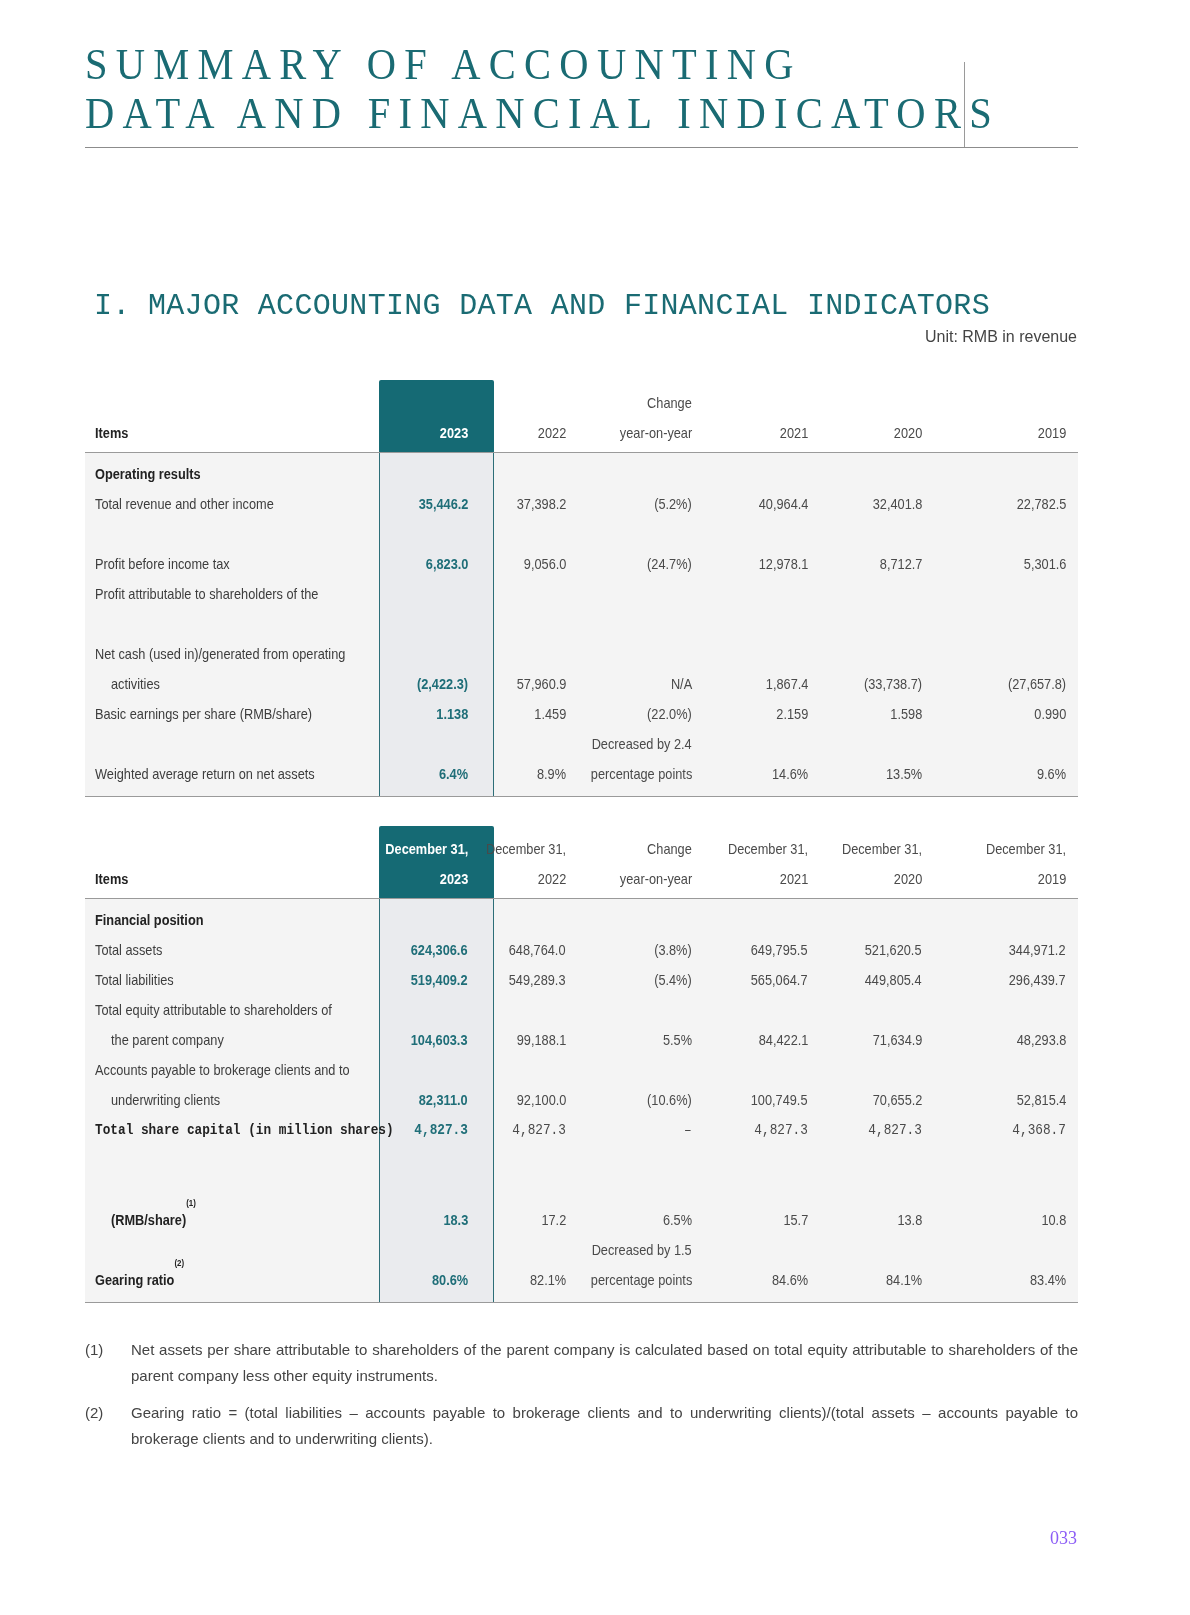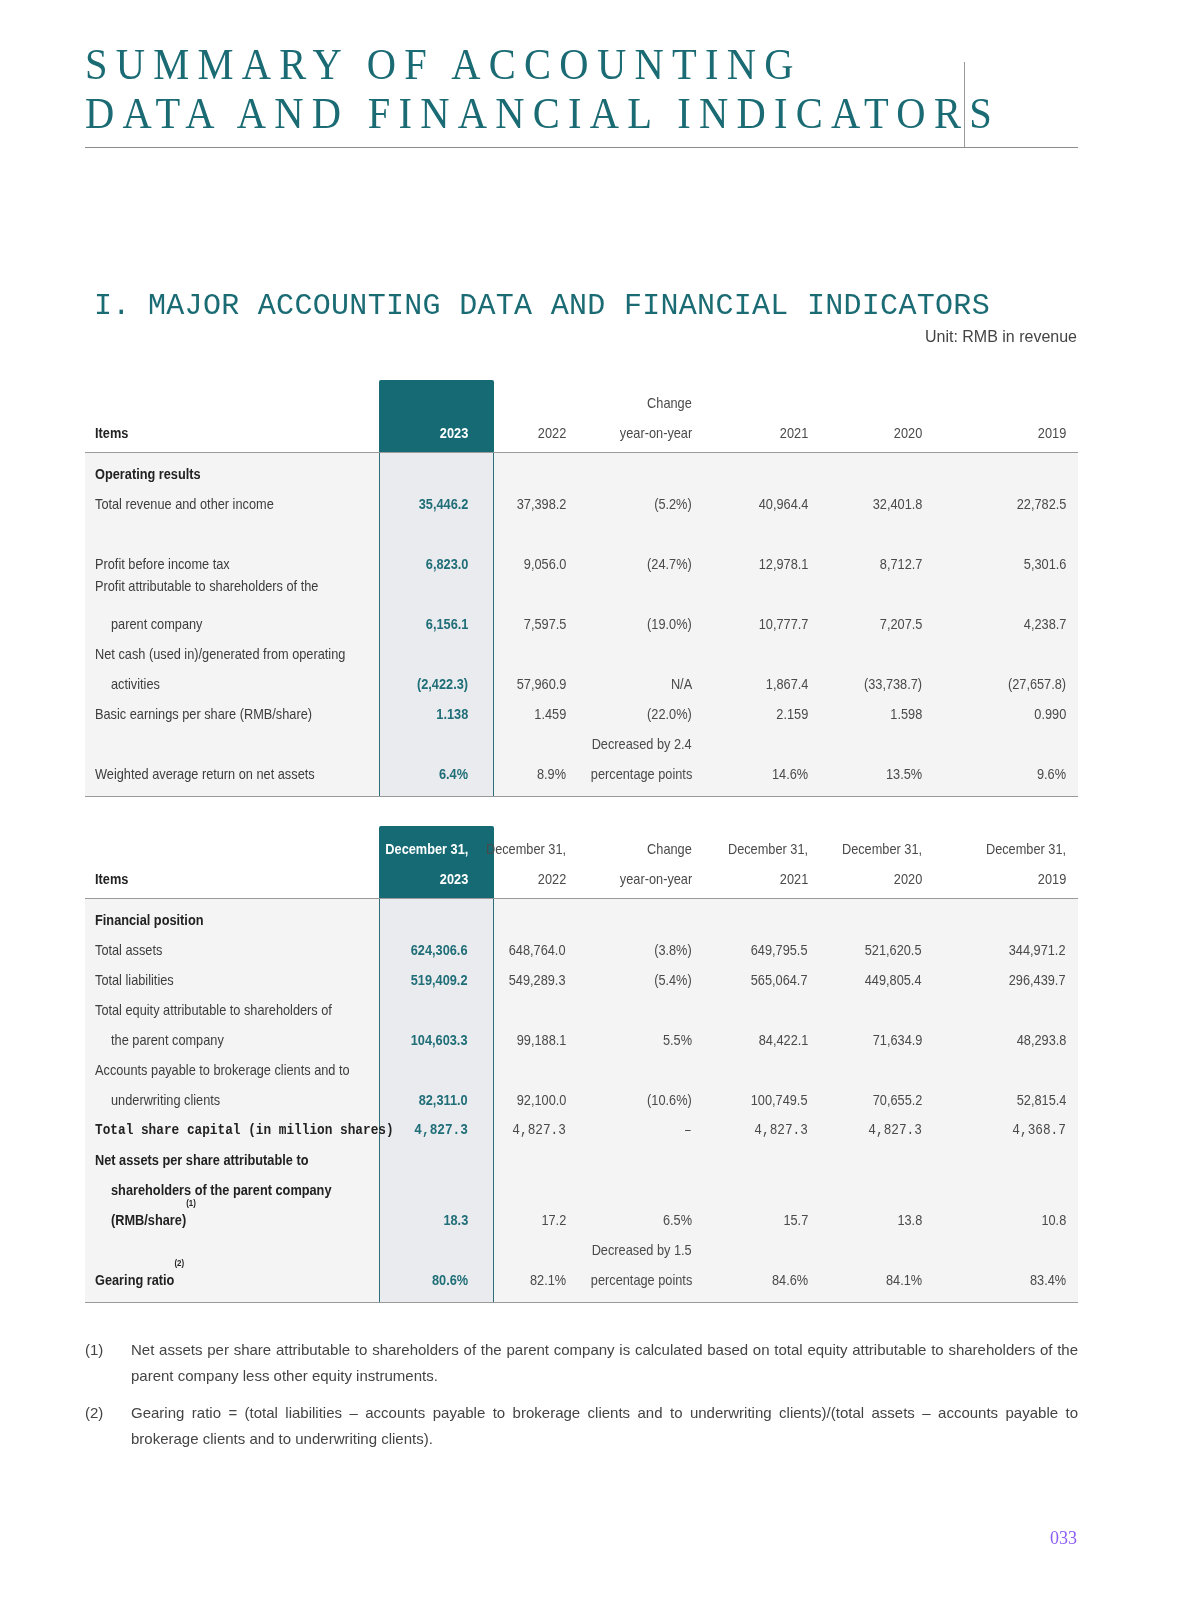--- a/index.html
+++ b/index.html
@@ -102,31 +102,22 @@
   <div class="row" style="top:169px;">
     <span class="c-label cond-l">Profit before income tax</span>
     <span class="c-v23 cond">6,823.0</span>
     <span class="c-v22 cond">9,056.0</span>
     <span class="c-chg cond">(24.7%)</span>
     <span class="c-v21 cond">12,978.1</span>
     <span class="c-v20 cond">8,712.7</span>
     <span class="c-v19 cond">5,301.6</span>
   </div>
 
-  <div class="row" style="top:191px;">
+  <div class="row" style="top:199px;">
     <span class="c-label cond-l">Profit attributable to shareholders of the</span>
-  </div>
-  <div class="row" style="top:229px;">
-    <span class="c-label indent cond-l">parent company</span>
-    <span class="c-v23 cond">6,156.1</span>
-    <span class="c-v22 cond">7,597.5</span>
-    <span class="c-chg cond">(19.0%)</span>
-    <span class="c-v21 cond">10,777.7</span>
-    <span class="c-v20 cond">7,207.5</span>
-    <span class="c-v19 cond">4,238.7</span>
   </div>
 
   <div class="row" style="top:259px;">
     <span class="c-label cond-l">Net cash (used in)/generated from operating</span>
   </div>
   <div class="row" style="top:289px;">
     <span class="c-label indent cond-l">activities</span>
     <span class="c-v23 cond">(2,422.3)</span>
     <span class="c-v22 cond">57,960.9</span>
     <span class="c-chg cond">N/A</span>
@@ -237,26 +228,20 @@
   <div class="row" style="top:289px;font-family:Liberation Mono, monospace;">
     <span class="c-label bold cond-l">Total share capital (in million shares)</span>
     <span class="c-v23 cond">4,827.3</span>
     <span class="c-v22 cond">4,827.3</span>
     <span class="c-chg cond">–</span>
     <span class="c-v21 cond">4,827.3</span>
     <span class="c-v20 cond">4,827.3</span>
     <span class="c-v19 cond">4,368.7</span>
   </div>
 
-  <div class="row" style="top:319px;">
-    <span class="c-label bold cond-l">Net assets per share attributable to</span>
-  </div>
-  <div class="row" style="top:349px;">
-    <span class="c-label bold indent cond-l">shareholders of the parent company</span>
-  </div>
   <div class="row" style="top:379px;">
     <span class="c-label bold indent cond-l"><span style="position:static;">(RMB/share)</span><sup style="position:relative;">(1)</sup></span>
     <span class="c-v23 cond">18.3</span>
     <span class="c-v22 cond">17.2</span>
     <span class="c-chg cond">6.5%</span>
     <span class="c-v21 cond">15.7</span>
     <span class="c-v20 cond">13.8</span>
     <span class="c-v19 cond">10.8</span>
   </div>
 

